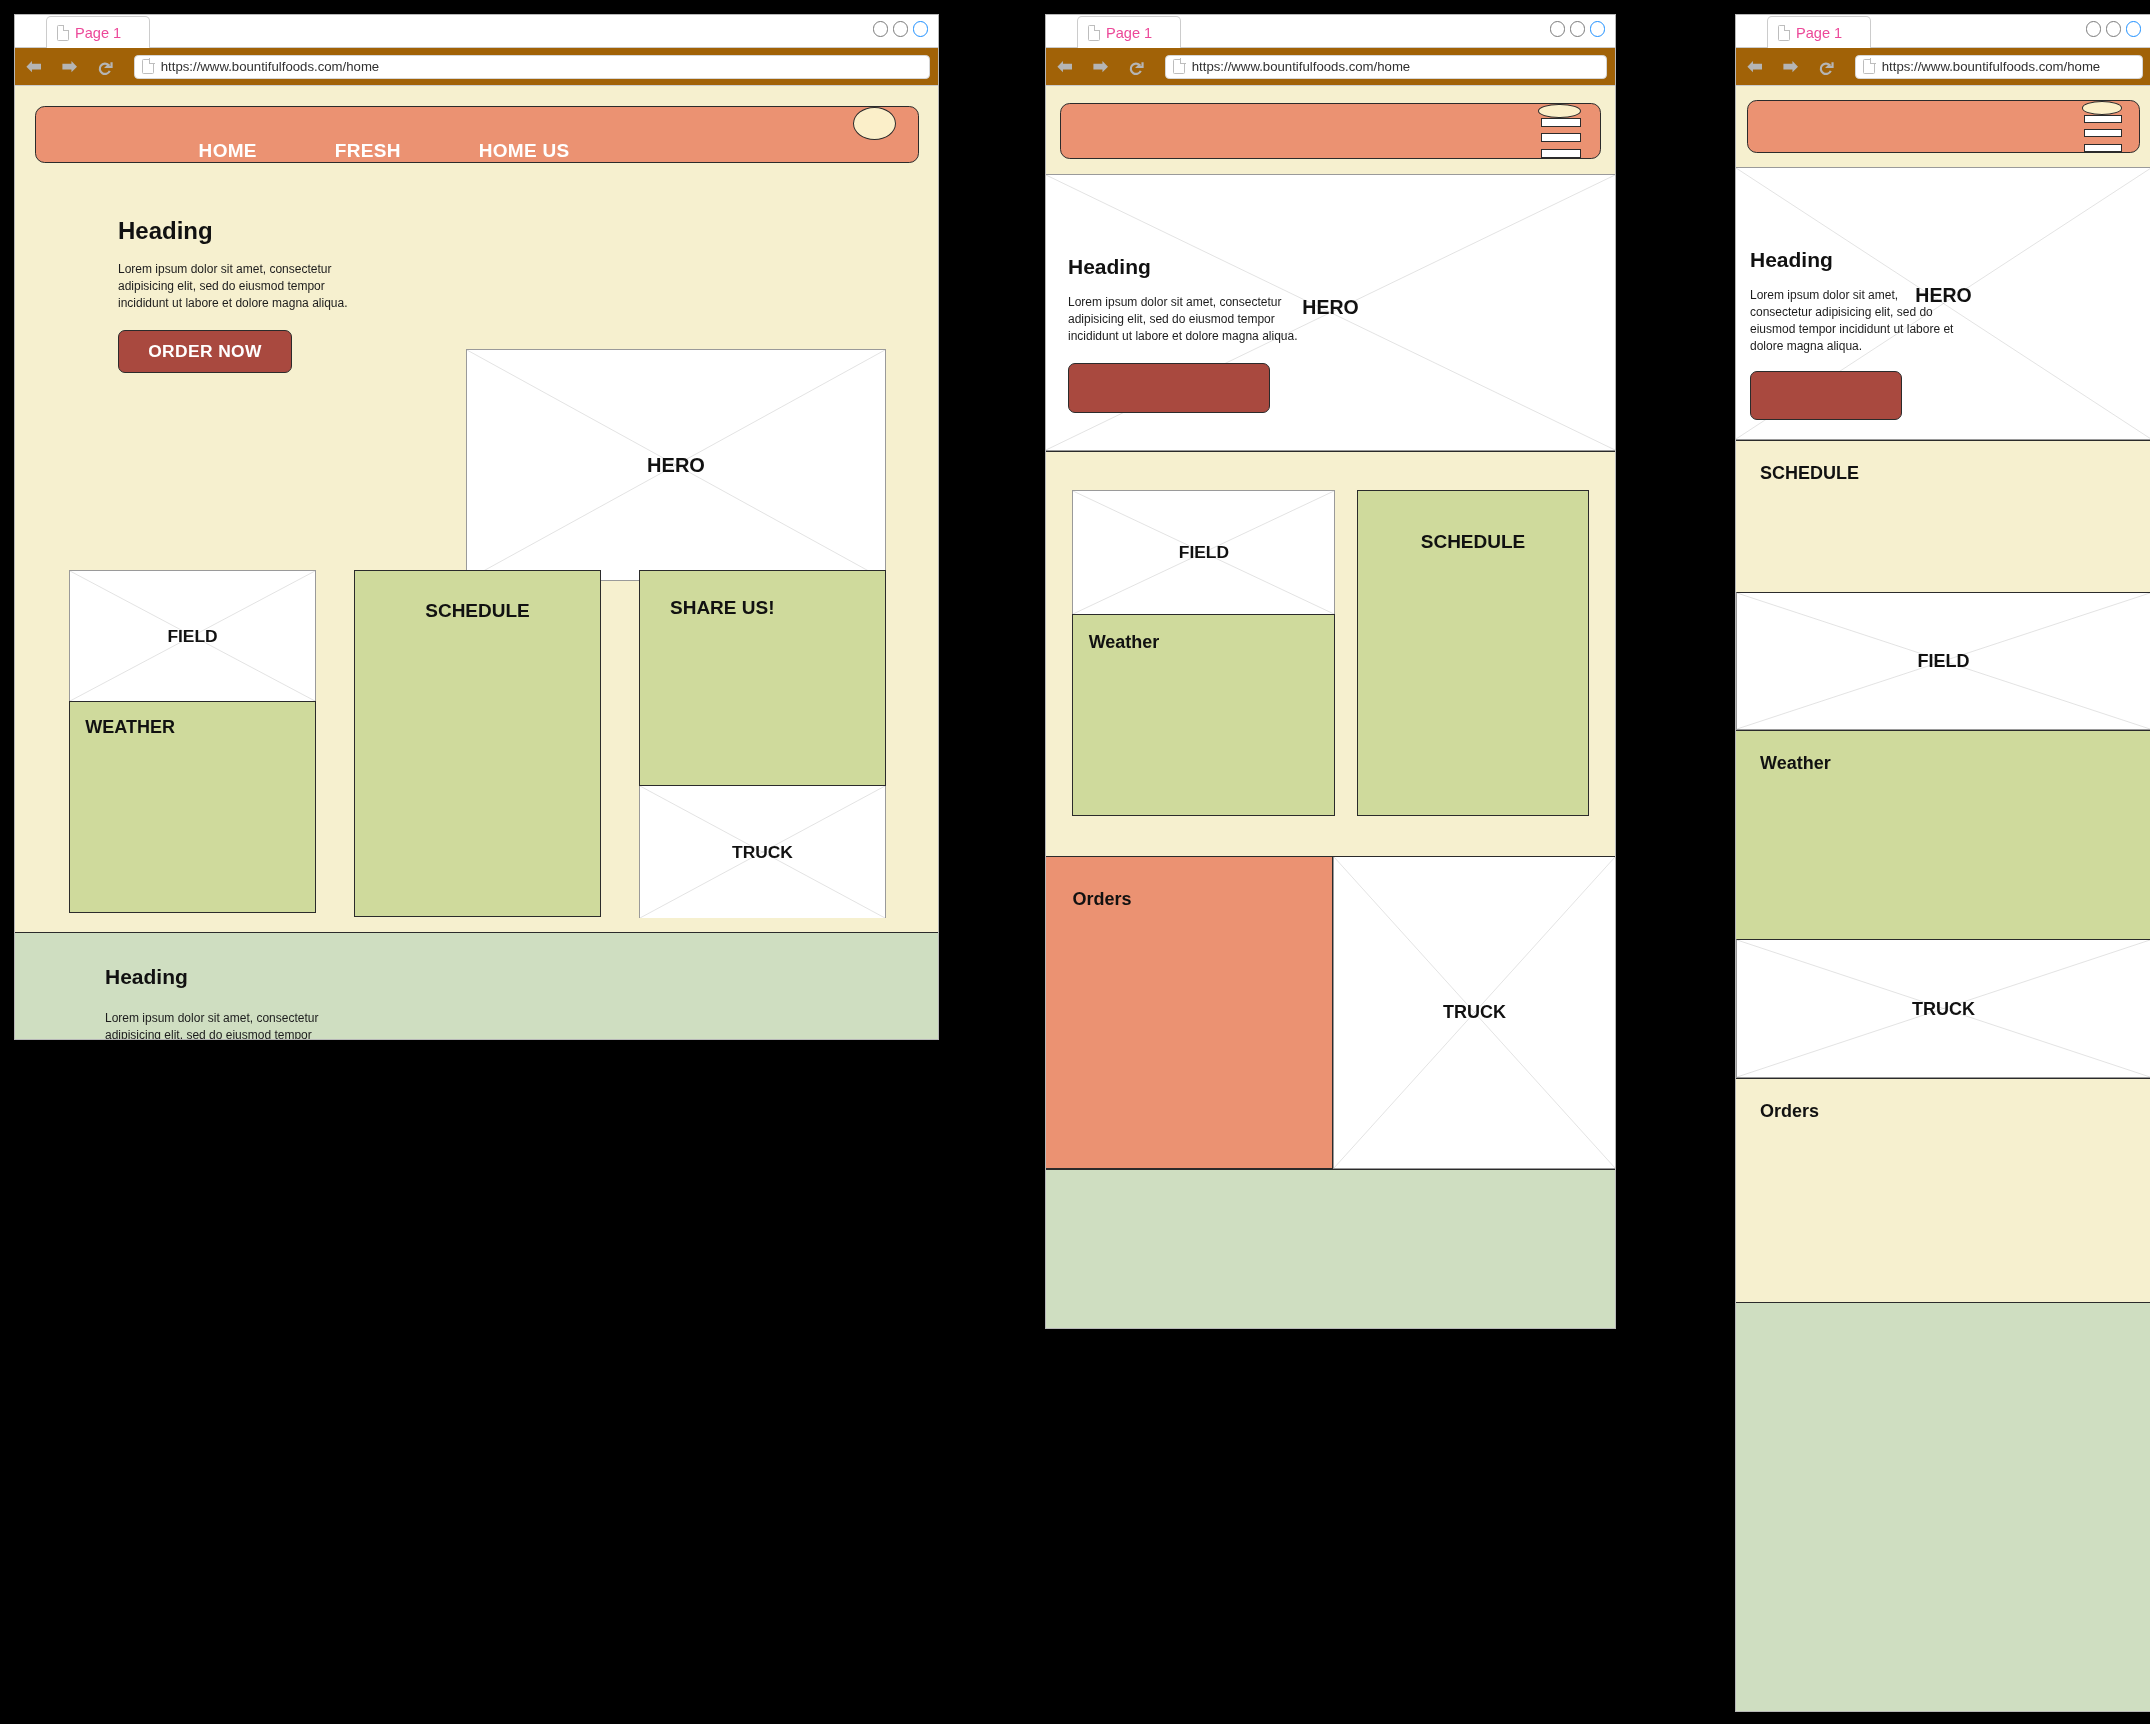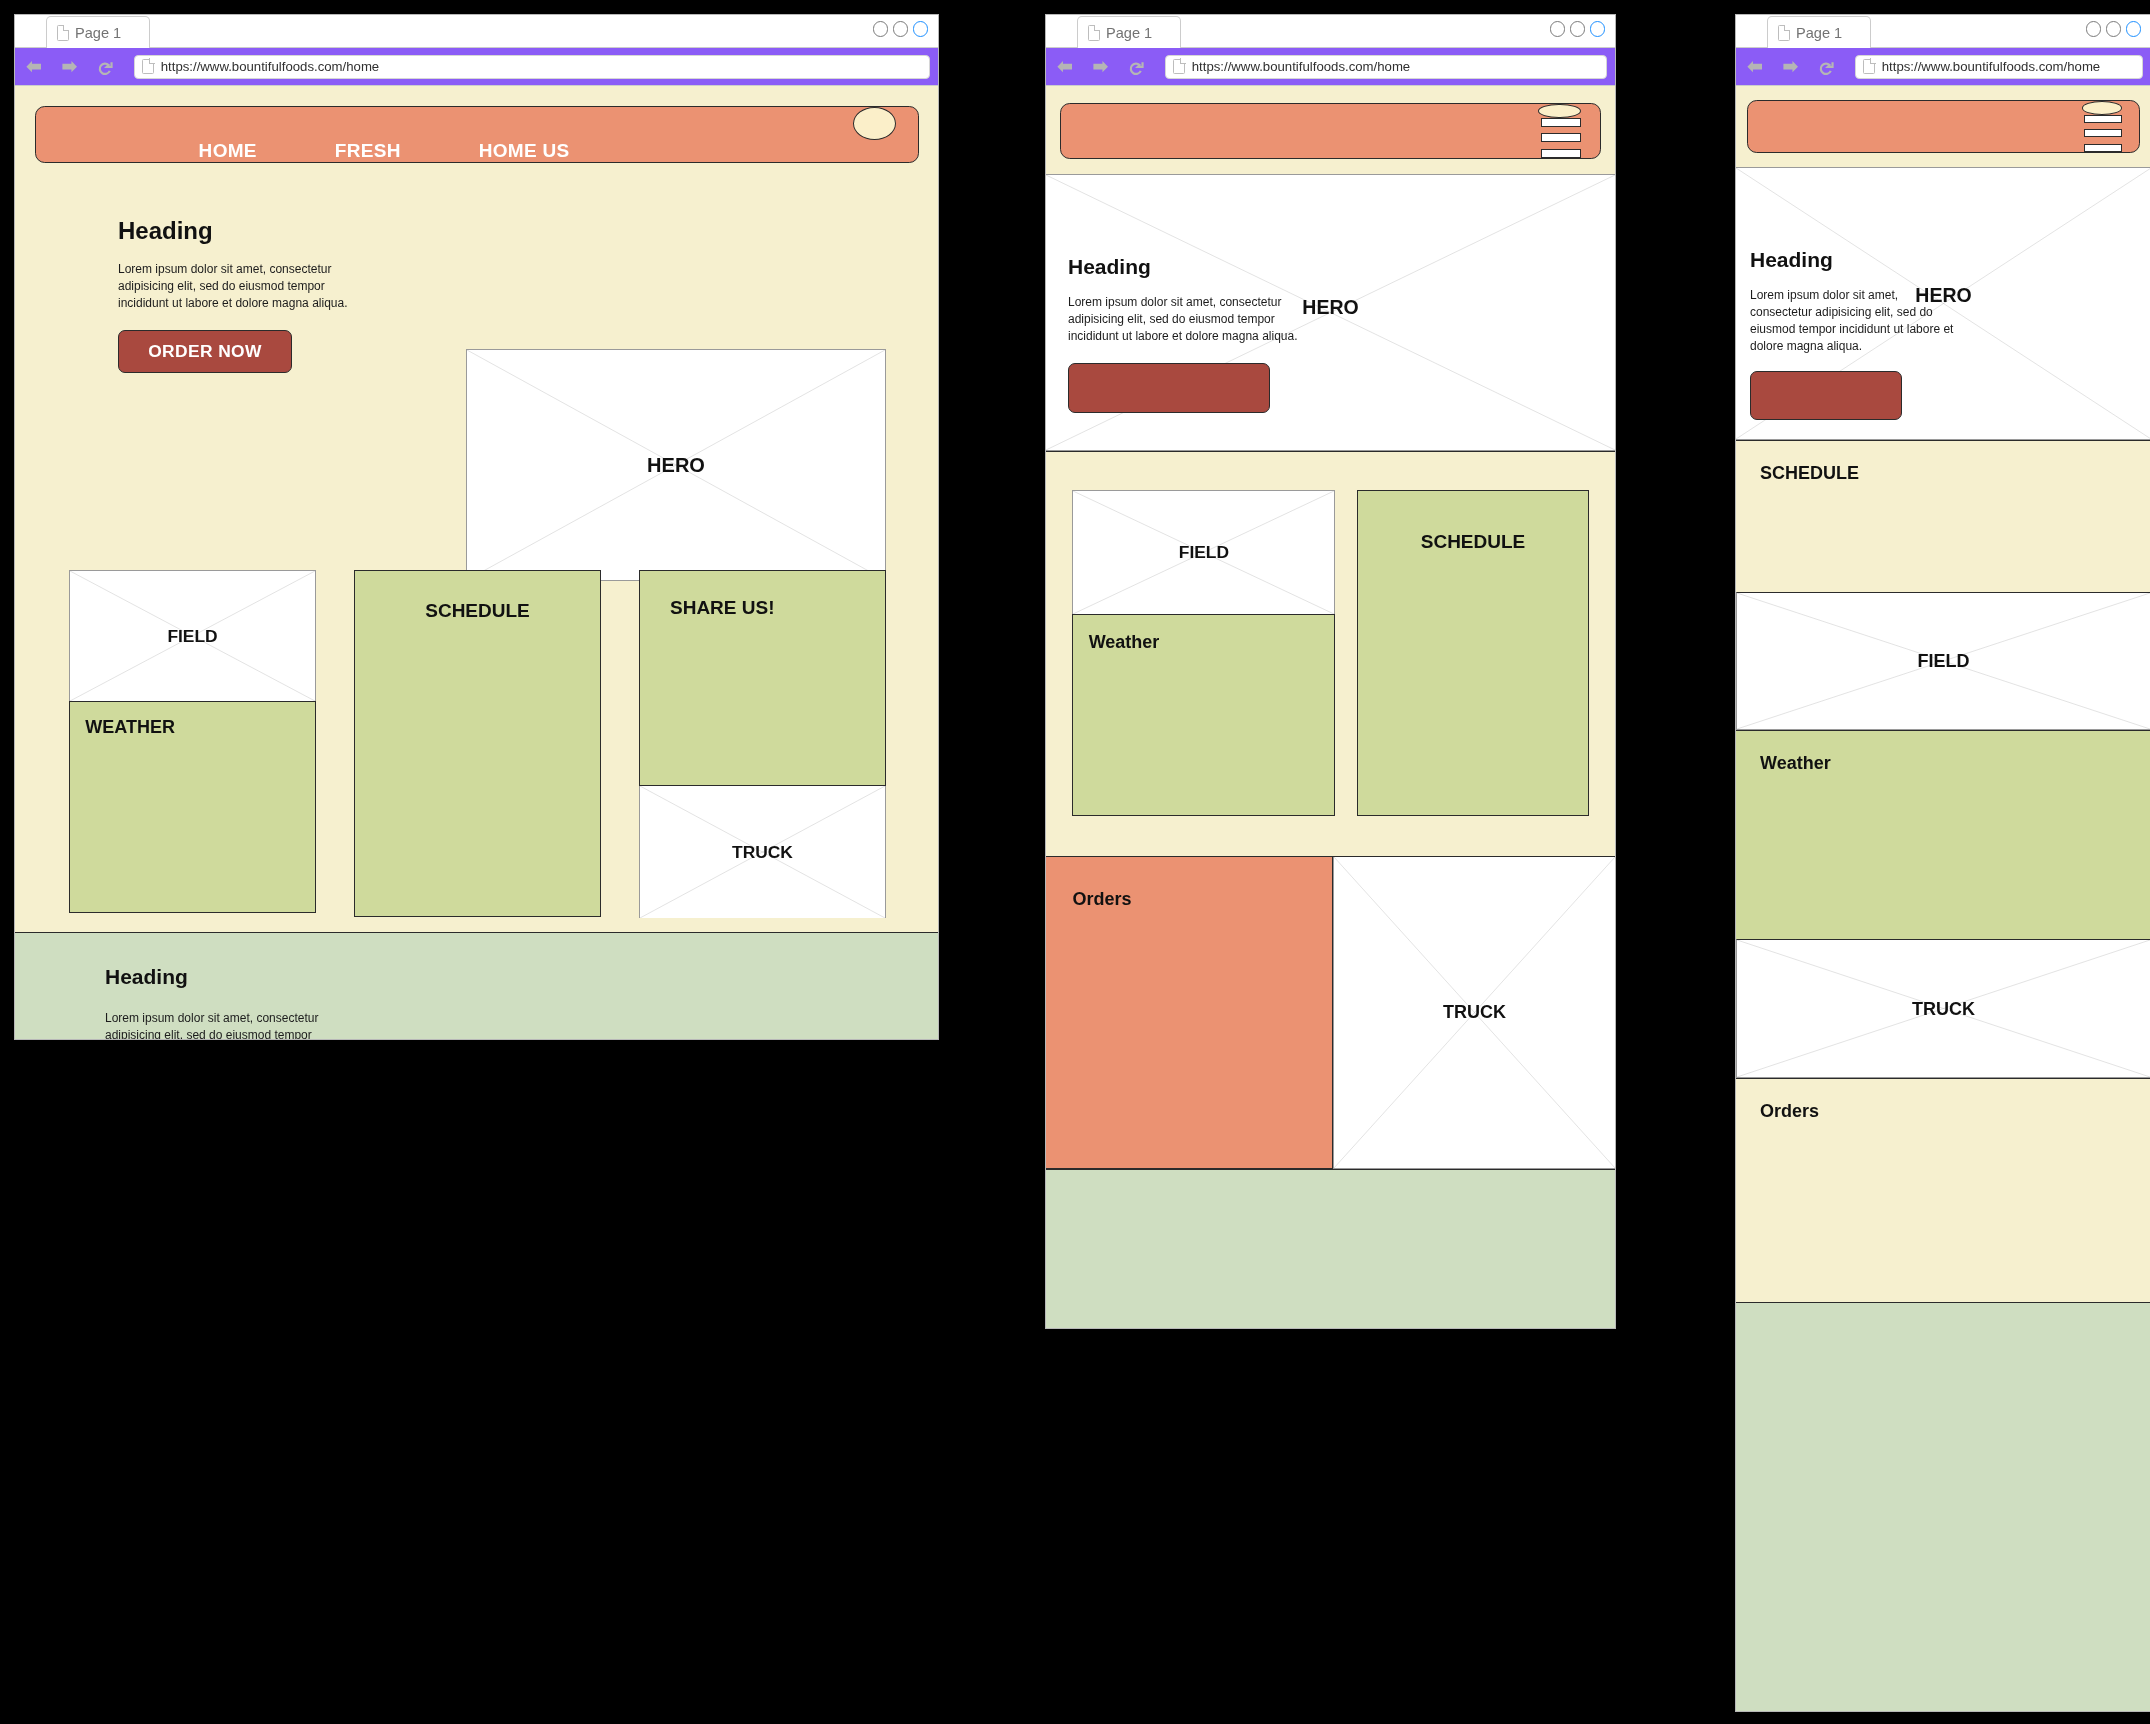--- a/index.html
+++ b/index.html
@@ -40,21 +40,21 @@
     border-bottom: none;
     border-radius: 4.9px 4.9px 0 0;
     background: #ffffff;
     display: flex;
     align-items: center;
     gap: 6.3px;
     position: relative;
     z-index: 2;
     margin-bottom: -1.4px;
   }
-  .tab-label { font-size: 14.6px; color: #737373; white-space: nowrap; }
+  .tab-label { font-size: 14.6px; color: #ec4899; white-space: nowrap; }
 
   .doc-glyph {
     width: 12px; height: 15.3px;
     border: 1.4px solid #bdbdbd;
     border-radius: 1.4px;
     position: relative;
     flex: none;
     background: #fff;
   }
   .doc-glyph::after {
@@ -71,21 +71,21 @@
     position: absolute;
     right: 9.7px; top: 6.3px;
     display: flex; gap: 4.9px;
     z-index: 3;
   }
   .dot { width: 15.3px; height: 15.3px; border-radius: 50%; border: 1.4px solid #7a7a7a; }
   .dot.accent { border-color: #1e90ff; }
 
   .chrome-navbar {
     height: 38px;
-    background: #8b5cf6;
+    background: #a16207;
     border-bottom: 1.4px solid #cccccc;
     display: flex;
     align-items: center;
     gap: 19px;
     padding: 0 8.3px 0 9.7px;
     flex: none;
   }
   .nav-arrow {
     width: 17.4px; height: 15.3px; flex: none;
     color: #b5b5b5;

